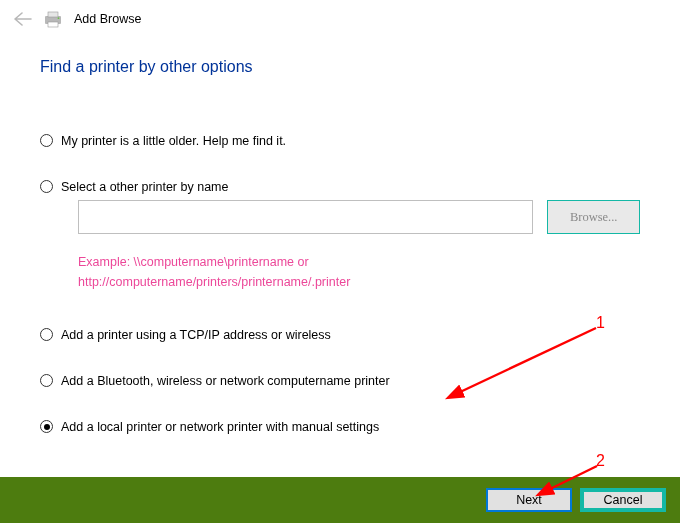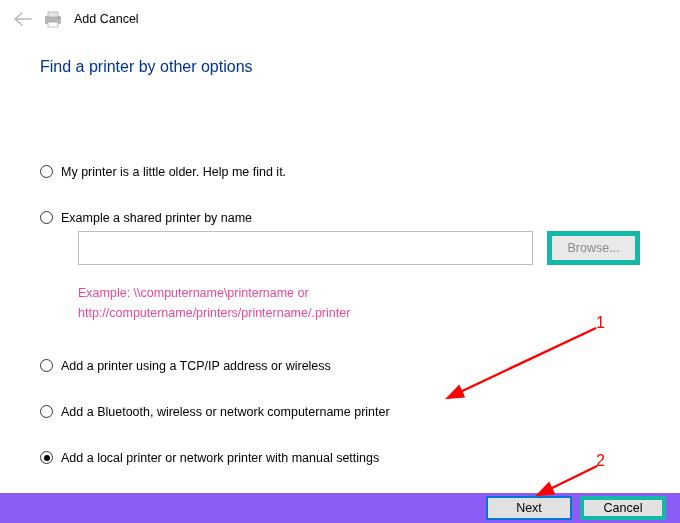--- a/index.html
+++ b/index.html
@@ -26,21 +26,21 @@
     font-size: 12.5px;
     color: #000;
   }
   .main {
     padding: 24px 40px 0 40px;
   }
   .page-title {
     color: #003399;
     font-size: 16px;
     font-weight: 400;
-    margin-bottom: 87px;
+    margin-bottom: 56px;
   }
   .options {
     display: flex;
     flex-direction: column;
     gap: 28px;
   }
   .opt-row {
     display: flex;
     align-items: flex-start;
     gap: 8px;
@@ -87,40 +87,40 @@
     background: #fff;
     box-sizing: border-box;
     padding: 4px 6px;
     font-family: inherit;
     font-size: 12.5px;
   }
   .browse-btn {
     width: 96px;
     height: 34px;
     background: #e9e9e9;
-    border: 5px solid #14b8a6;
+    border: 1px solid #14b8a6;
     color: #8a8a8a;
     font-size: 12.5px;
-    font-family: Liberation Sans, sans-serif;
+    font-family: Liberation Serif, serif;
     cursor: default;
     box-sizing: border-box;
   }
   .example {
     margin-top: 18px;
     font-size: 12.5px;
     color: #ec4899;
     line-height: 20px;
   }
   .footer {
     position: absolute;
     left: 0;
     right: 0;
     bottom: 0;
-    height: 30px;
-    background: #8b5cf6;
+    height: 46px;
+    background: #4d7c0f;
     display: flex;
     justify-content: flex-end;
     align-items: center;
     gap: 8px;
     padding-right: 14px;
     box-sizing: border-box;
   }
   .btn {
     width: 86px;
     height: 24px;
@@ -161,37 +161,37 @@
     </svg>
   </span>
   <span class="printer-icon">
     <svg width="22" height="18" viewBox="0 0 22 18">
       <rect x="3" y="6" width="16" height="8" rx="1" fill="#b8b8b8"></rect>
       <rect x="6" y="2" width="10" height="5" fill="#e6e6e6" stroke="#999" stroke-width="0.6"></rect>
       <rect x="6" y="12" width="10" height="5" fill="#fff" stroke="#999" stroke-width="0.6"></rect>
       <circle cx="16.5" cy="8.2" r="0.9" fill="#6fbf4b"></circle>
     </svg>
   </span>
-  <span class="window-title">Add Cancel</span>
+  <span class="window-title">Add Browse</span>
 </div>
 
 <div class="main">
   <div class="page-title">Find a printer by other options</div>
 
   <div class="options">
 
     <div class="opt-row">
       <span class="radio"></span>
       <span class="opt-label">My printer is a little older. Help me find it.</span>
     </div>
 
     <div>
       <div class="opt-row">
         <span class="radio"></span>
-        <span class="opt-label">Example a shared printer by name</span>
+        <span class="opt-label">Select a other printer by name</span>
       </div>
       <div class="sub-block">
         <div class="shared-row">
           <input type="text" class="text-input" value="" style="">
           <button class="browse-btn" disabled="">Browse...</button>
         </div>
         <div class="example">
           <span>Example: \\computername\printername or</span><br>
           <span>http://computername/printers/printername/.printer</span>
         </div>

